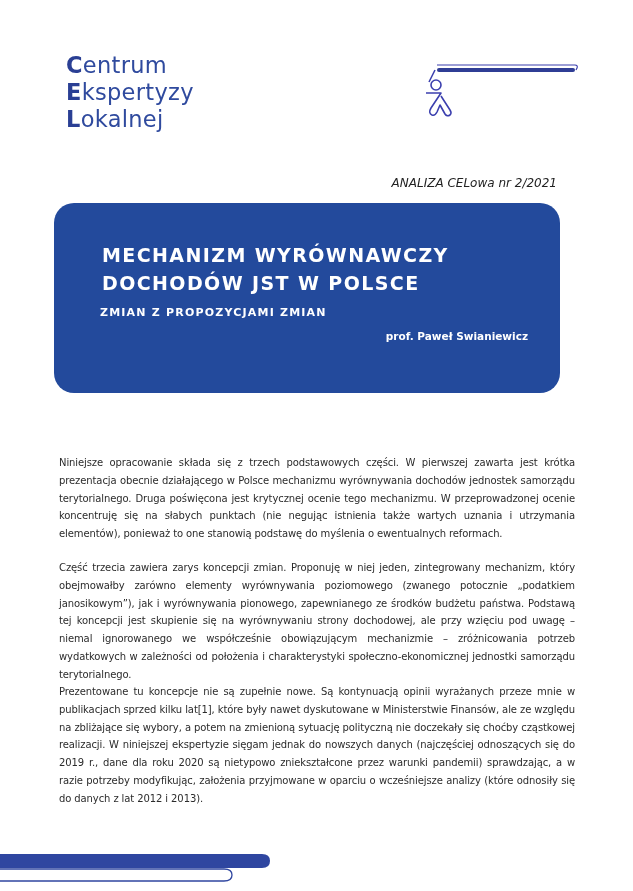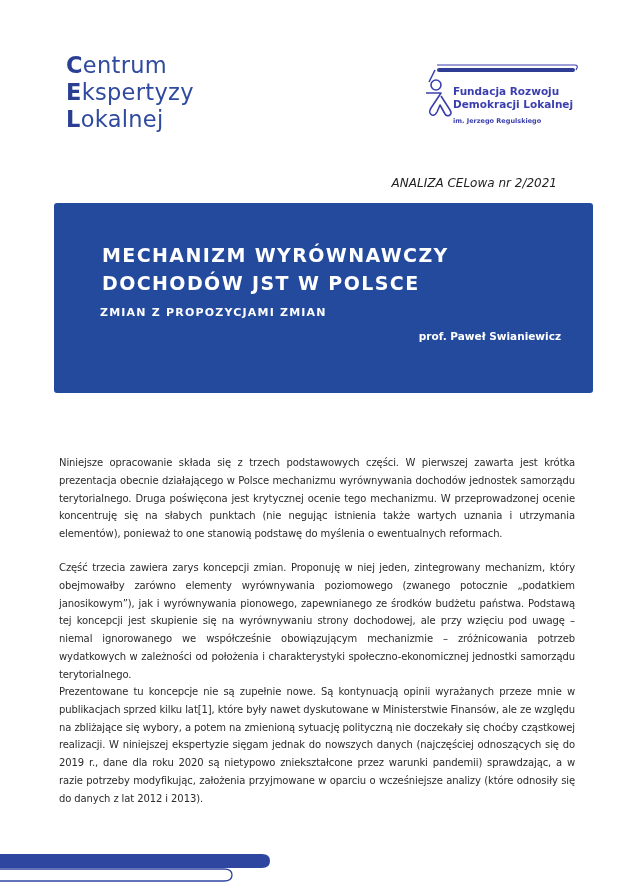--- a/index.html
+++ b/index.html
@@ -34,22 +34,21 @@
   .analiza {
     position: absolute; right: 76px; top: 176px;
     font-size: 12px; color: #222;
     font-family: "DejaVu Sans", sans-serif;
     font-style: italic;
   }
   .hero {
     position: absolute; left: 54px; top: 203px;
     width: 506px; height: 190px;
     background: #234a9c;
-    border-radius: 3px;
-    padding-left: 33px;
+    border-radius: 20px;
   }
   .hero .t1 {
     position: absolute; left: 48px; top: 38px;
     color: #fff; font-weight: bold;
     font-size: 19px; line-height: 28px; letter-spacing: 1.4px;
     font-family: "DejaVu Sans", sans-serif;
   }
   .hero .t2 {
     position: absolute; left: 46px; top: 103px;
     color: #fff; font-weight: bold;
@@ -84,25 +83,20 @@
 </div>
 
 <div class="fundacja-logo">
   <svg width="170" height="70" viewBox="0 0 170 70">
     <path d="M22 5 L160 5 Q163 5 162 8 L161 10" fill="none" stroke="#3b3fae" stroke-width="1.2"></path>
     <rect x="22" y="8" width="138" height="4" rx="2" fill="#2f3d95"></rect>
     <path d="M20 10 L14 22" stroke="#3b3fae" stroke-width="1.5" fill="none"></path>
     <circle cx="21" cy="25" r="5" fill="none" stroke="#3b3fae" stroke-width="1.6"></circle>
     <path d="M11 33 L26 33 L16 48 Q13 53 17 55 Q20 56 22 52 L25 45 L30 54 Q32 57 35 55 Q37 53 35 50 L26 36" fill="none" stroke="#3b3fae" stroke-width="1.6" stroke-linejoin="round"></path>
   </svg>
-  <div class="fundacja-text">
-    <div class="name">Fundacja Rozwoju</div>
-    <div class="name">Demokracji Lokalnej</div>
-    <div class="sub">im. Jerzego Regulskiego</div>
-  </div>
 </div>
 
 <div class="analiza">ANALIZA CELowa nr 2/2021</div>
 
 <div class="hero">
   <div class="t1">
     <div>MECHANIZM WYRÓWNAWCZY</div>
     <div>DOCHODÓW JST W POLSCE</div>
   </div>
   <div class="t2">ZMIAN Z PROPOZYCJAMI ZMIAN</div>

